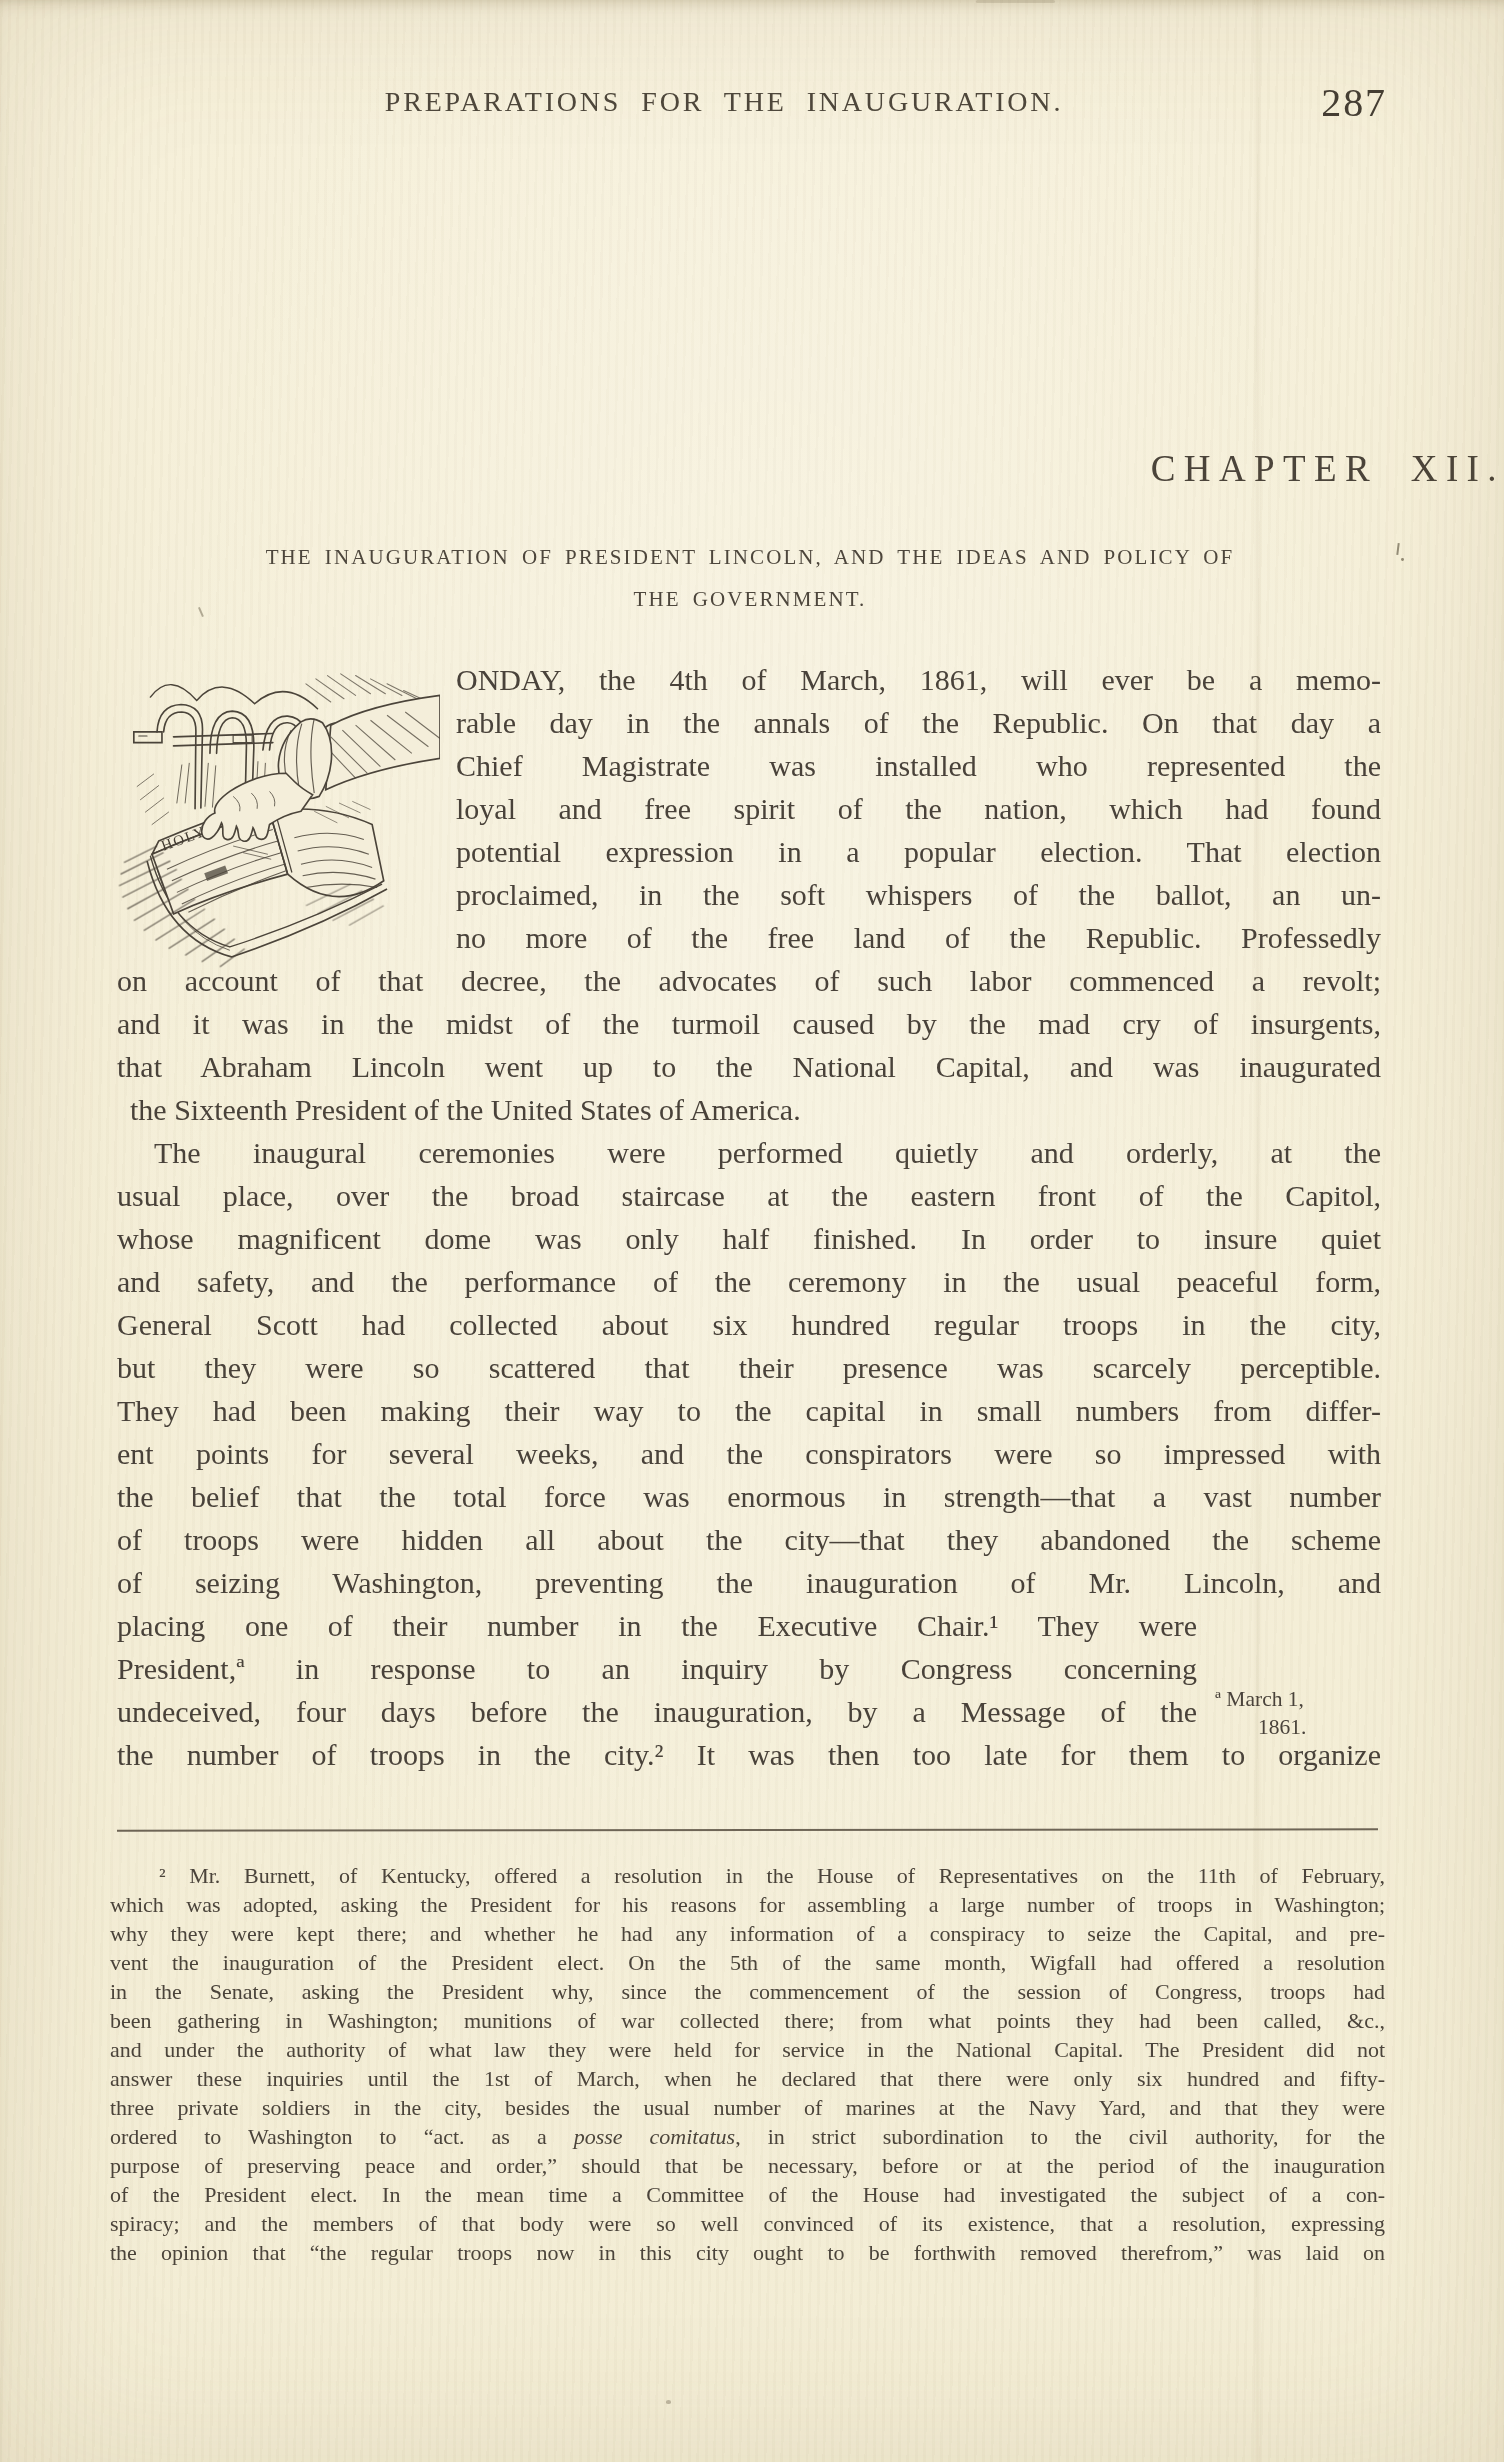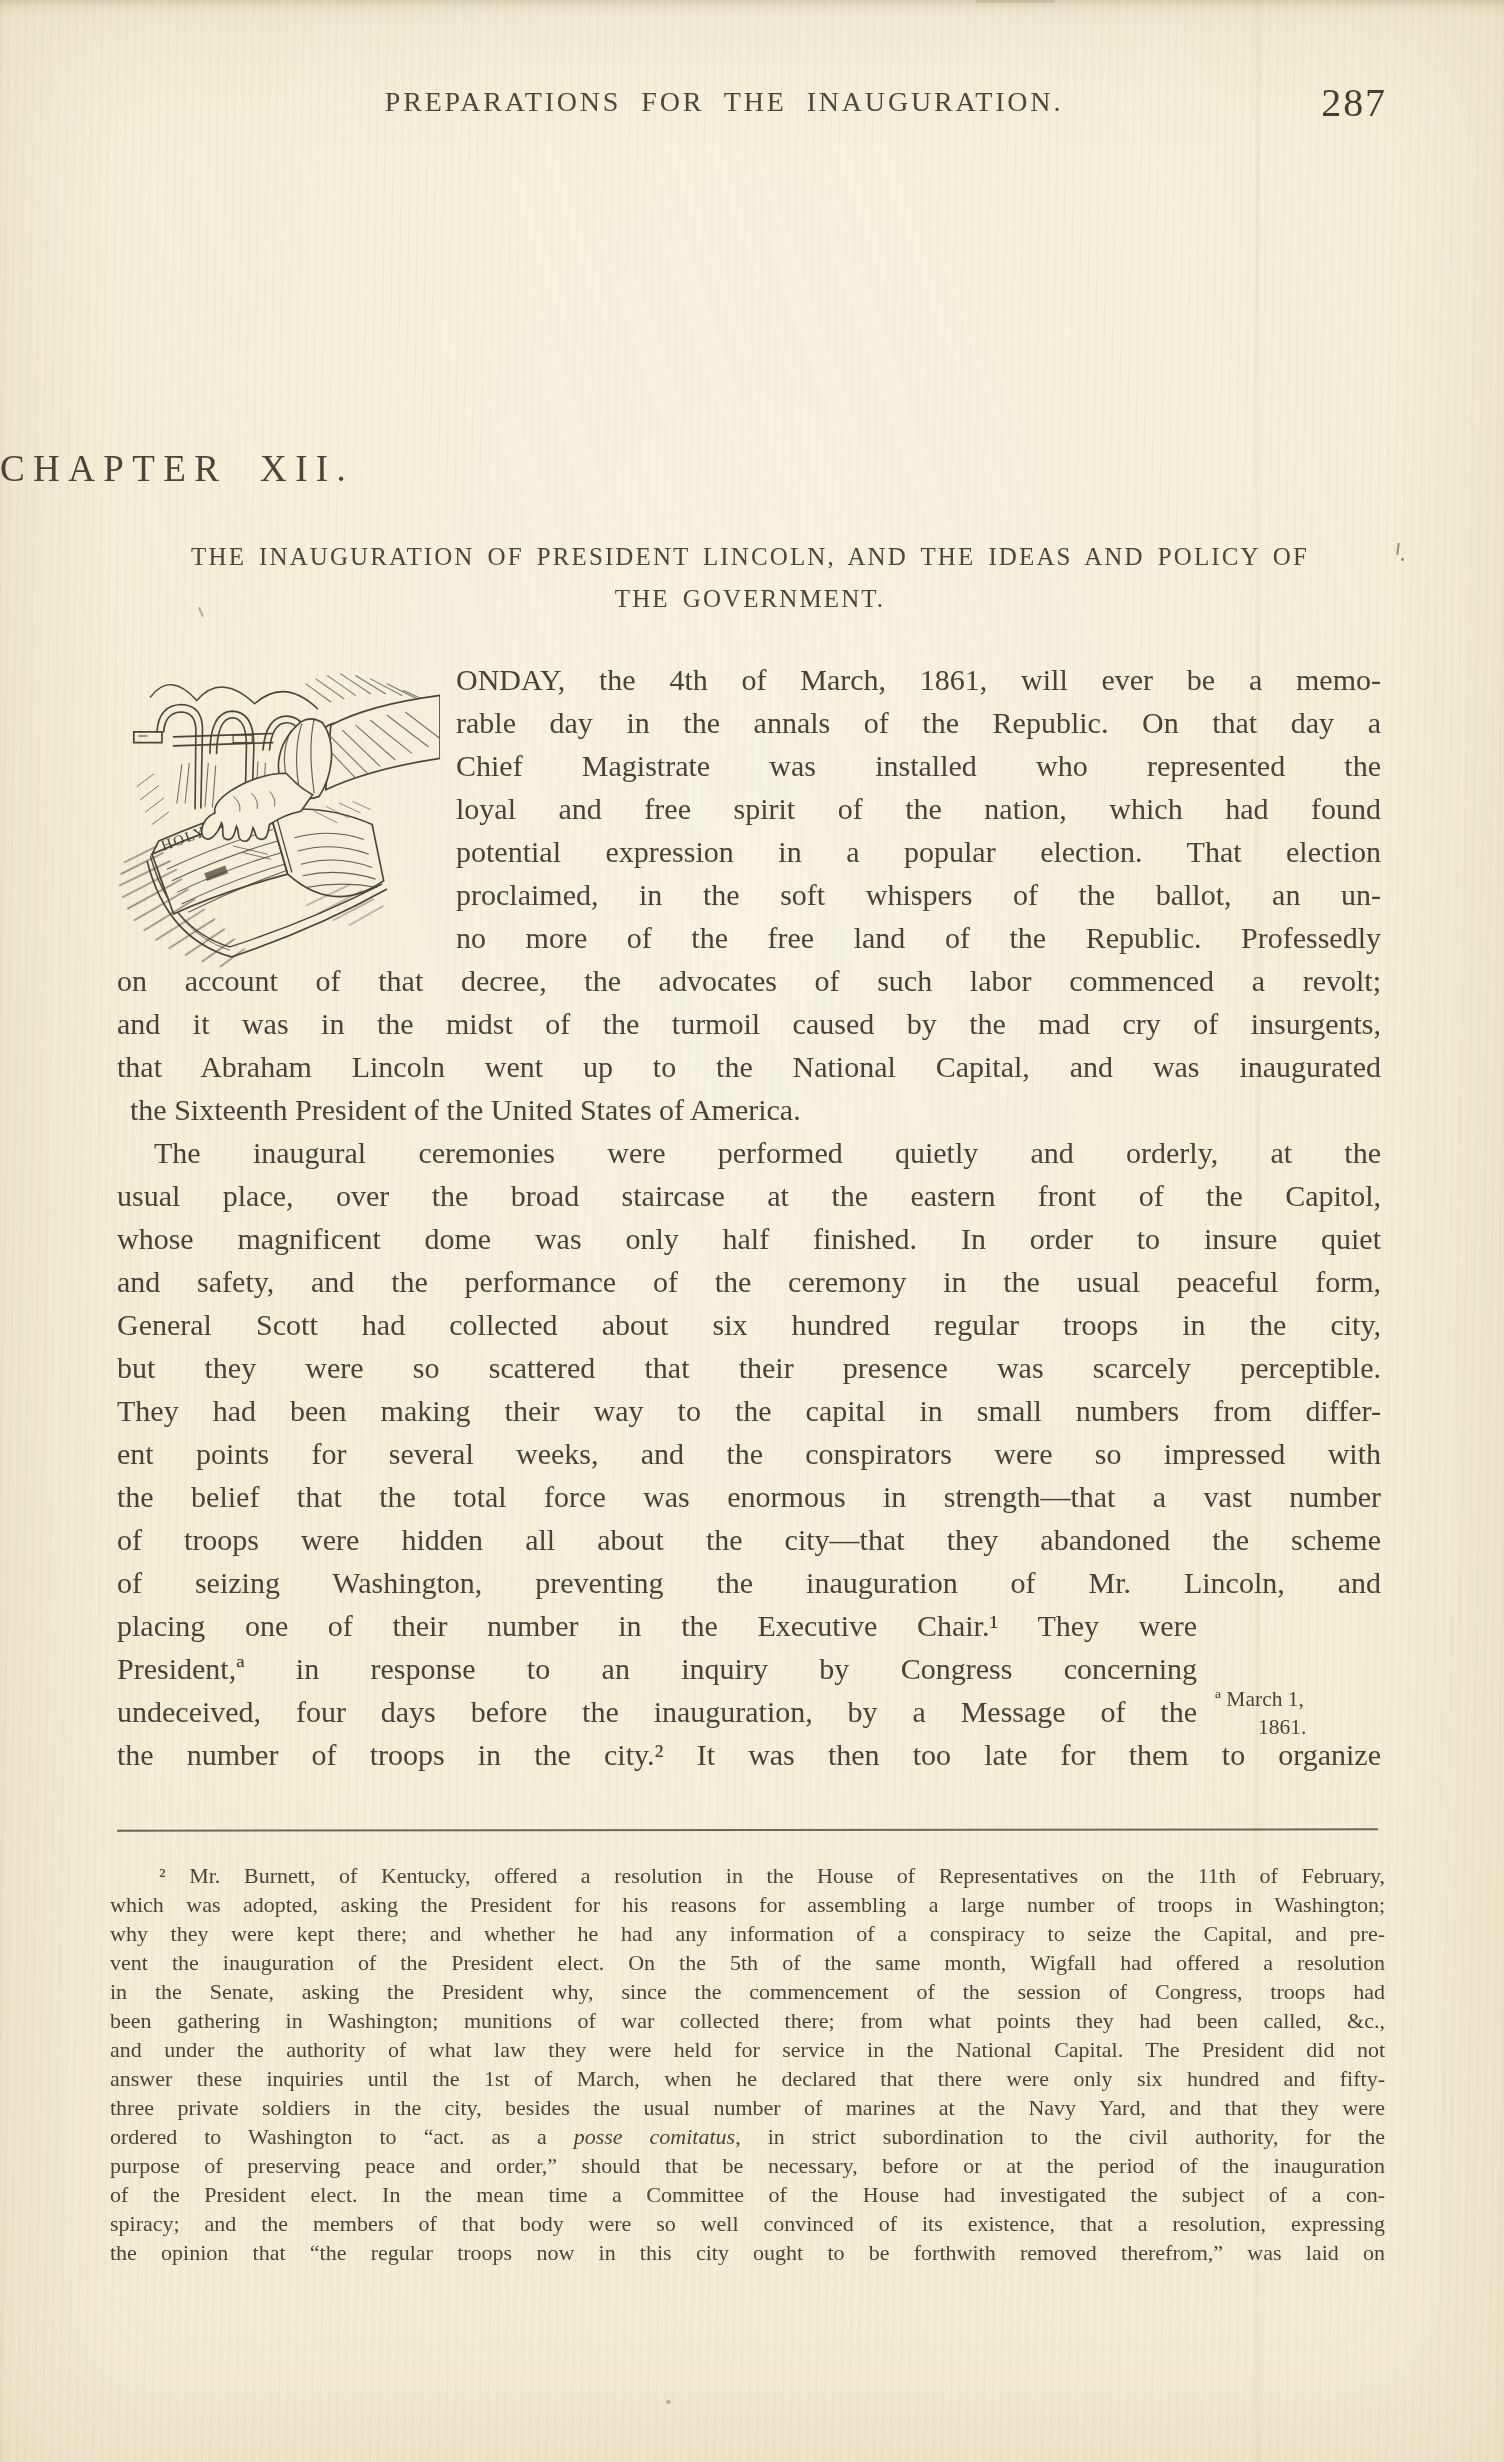--- a/index.html
+++ b/index.html
@@ -24,24 +24,24 @@
   .crease{position:absolute;left:1253px;top:0;width:9.4px;height:100%;
     background:linear-gradient(90deg,rgba(0,0,0,0),rgba(120,95,50,.06),rgba(0,0,0,0));}
 
   
   .running-header{position:absolute;top:86px;left:117px;width:1270px;height:47px;font-family:Liberation Serif, serif;}
   .rh-title{position:absolute;left:0;right:56px;text-align:center;
     font-size:28px;letter-spacing:2.8px;word-spacing:10.3px;color:#4e473c;}
   .rh-num{position:absolute;right:0;top:-7.5px;font-size:40px;letter-spacing:1.9px;color:#453e34;margin-left:20px;}
 
   
-  .chapter{position:absolute;top:447px;left:0;width:1505px;text-align:left;
+  .chapter{position:absolute;top:447px;left:0;width:1505px;text-align:right;
     font-size:37px;letter-spacing:8.4px;word-spacing:15px;color:#4b443a;}
   .subtitle{position:absolute;top:536px;left:117px;width:1266px;text-align:center;
-    font-size:25px;line-height:42px;letter-spacing:2.1px;word-spacing:4.7px;color:#4d463c;}
+    font-size:21px;line-height:42px;letter-spacing:2.1px;word-spacing:4.7px;color:#4d463c;}
 
   
   .body-text{position:absolute;top:658px;left:117px;width:1264px;font-size:30px;}
   .line{height:43px;line-height:43px;text-align:justify;text-align-last:justify;}
   .line.wrapped{margin-left:339px;}
   .line.indent{text-indent:37px;}
   .line.narrow{padding-right:184px;}
   .line.nojust{text-align:left;text-align-last:left;margin-left:13px;}
 
   

